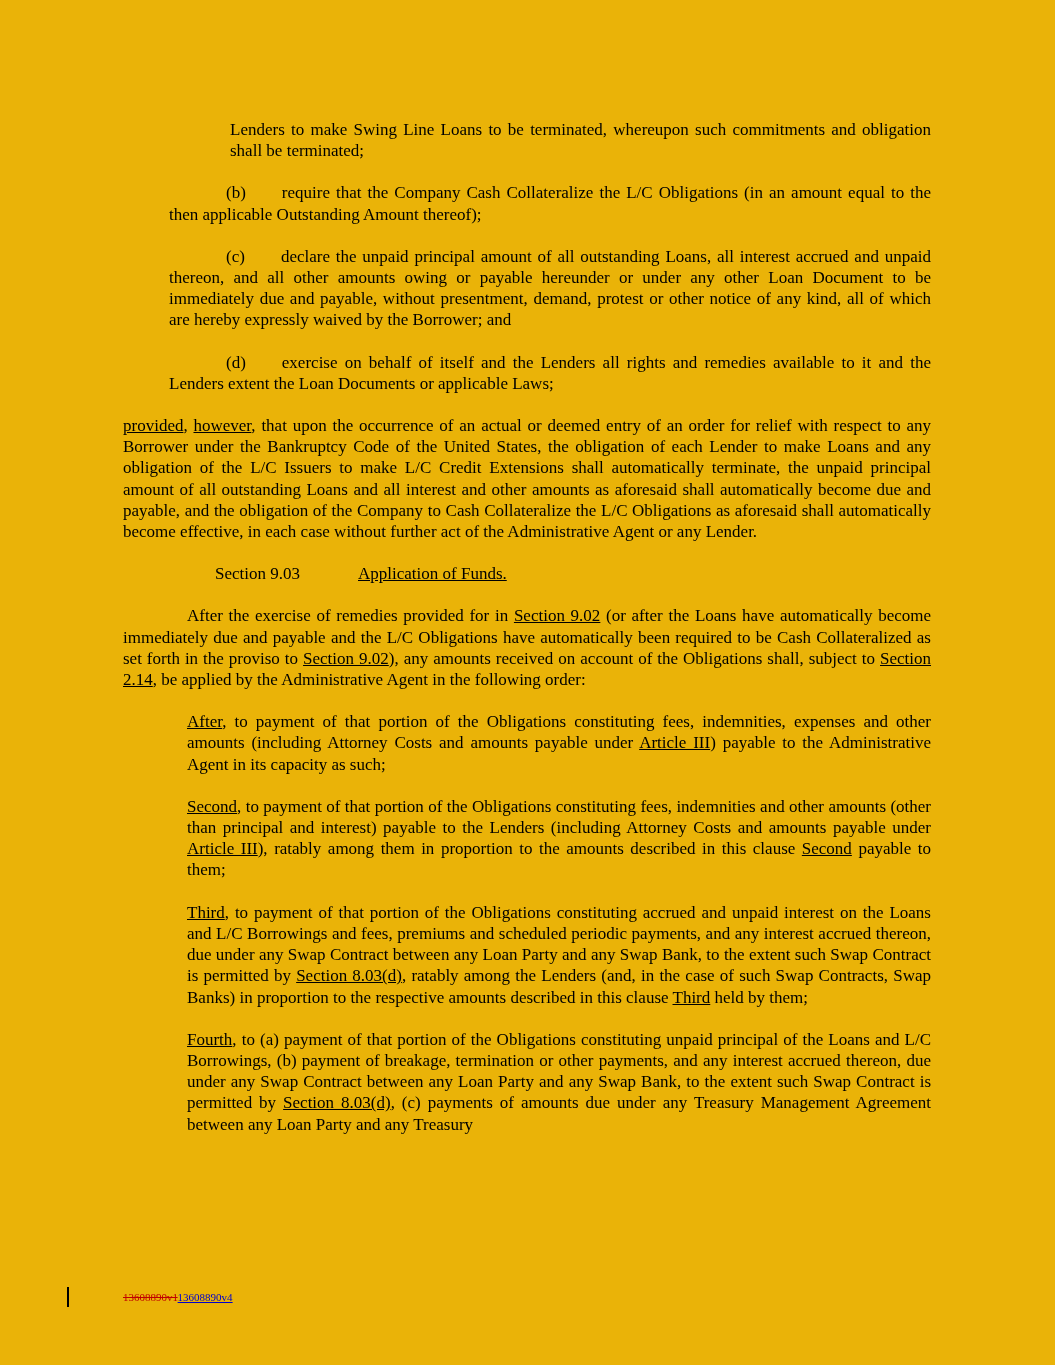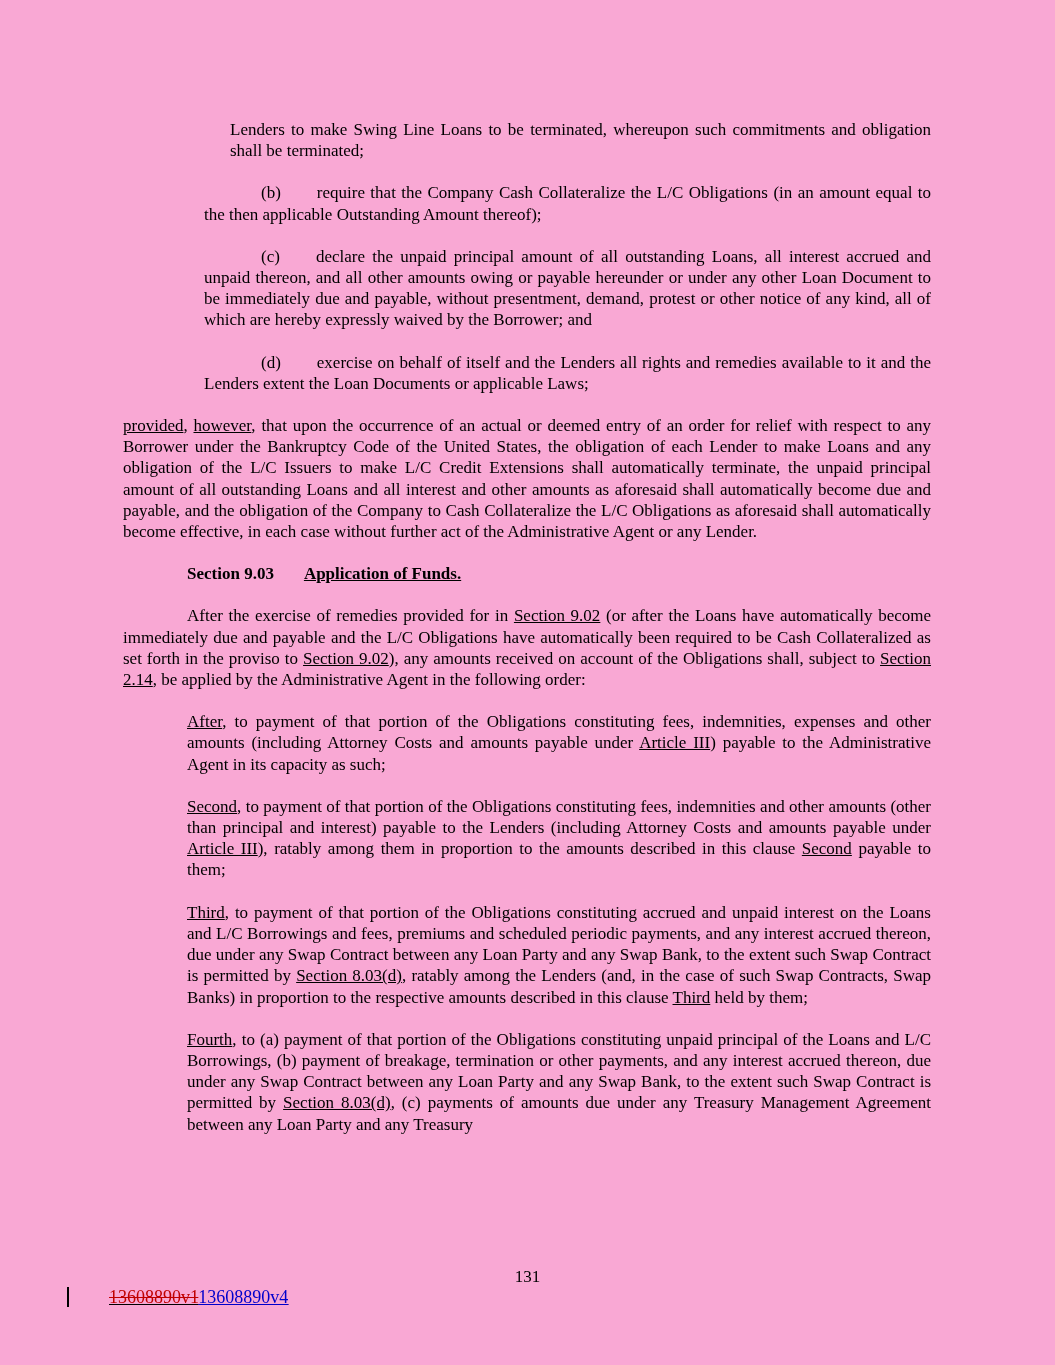--- a/index.html
+++ b/index.html
@@ -11,60 +11,59 @@
     width: 1055px;
     height: 1365px;
     position: relative;
     font-family: "Liberation Serif", serif;
     color: #000000;
     overflow: hidden;
   }
   .page {
     position: absolute;
     inset: 0;
-    background: #f9a8d4;
+    background: #eab308;
   }
   .content {
     position: absolute;
     left: 123px;
     top: 119px;
     width: 808px;
   }
   p.para {
     margin: 0 0 21px 0;
     font-size: 17px;
     line-height: 21.2px;
     text-align: justify;
   }
   p.para.hang   { margin-left: 107px; }
-  p.para.clause { margin-left: 81px; text-indent: 57px; }
+  p.para.clause { margin-left: 46px; text-indent: 57px; }
   p.para.flush  { }
   p.para.heading { margin-left: 64px; text-align: left; }
   p.para.body-indent { text-indent: 64px; }
   p.para.list   { margin-left: 64px; }
   .u { text-decoration: underline; }
-  .b { font-weight: bold; }
+  .b { font-weight: normal; margin-left: 28px; }
   .tab { display: inline-block; height: 1px; }
   .page-number {
     position: absolute;
     top: 1266px;
     left: 0;
     width: 100%;
     text-align: center;
     font-size: 17px;
     line-height: 21px;
   }
   .footer {
     position: absolute;
     top: 1288px;
-    left: 109px;
-    font-size: 18px;
+    left: 123px;
+    font-size: 11px;
     line-height: 19px;
     white-space: nowrap;
-    text-decoration: underline;
   }
   .change-bar {
     position: absolute;
     top: 1287px;
     left: 67px;
     width: 2px;
     height: 20px;
     background: #000000;
   }
   .ver-old {
@@ -88,19 +87,18 @@
       <p class="para clause"><span class="">(d)</span><span class="tab" style="width: 36px;"></span><span class="">exercise on behalf of itself and the Lenders all rights and remedies available to it and the Lenders extent the Loan Documents or applicable Laws;</span></p>
       <p class="para flush"><span class="u">provided</span><span class="">, </span><span class="u">however</span><span class="">, that upon the occurrence of an actual or deemed entry of an order for relief with respect to any Borrower under the Bankruptcy Code of the United States, the obligation of each Lender to make Loans and any obligation of the L/C Issuers to make L/C Credit Extensions shall automatically terminate, the unpaid principal amount of all outstanding Loans and all interest and other amounts as aforesaid shall automatically become due and payable, and the obligation of the Company to Cash Collateralize the L/C Obligations as aforesaid shall automatically become effective, in each case without further act of the Administrative Agent or any Lender.</span></p>
       <p class="para heading"><span class="b">Section 9.03</span><span class="tab" style="width: 30px;"></span><span class="u b">Application of Funds.</span></p>
       <p class="para flush body-indent"><span class="">After the exercise of remedies provided for in </span><span class="u">Section 9.02</span><span class=""> (or after the Loans have automatically become immediately due and payable and the L/C Obligations have automatically been required to be Cash Collateralized as set forth in the proviso to </span><span class="u">Section 9.02</span><span class="">), any amounts received on account of the Obligations shall, subject to </span><span class="u">Section 2.14</span><span class="">, be applied by the Administrative Agent in the following order:</span></p>
       <p class="para list"><span class="u">After</span><span class="">, to payment of that portion of the Obligations constituting fees, indemnities, expenses and other amounts (including Attorney Costs and amounts payable under </span><span class="u">Article III</span><span class="">) payable to the Administrative Agent in its capacity as such;</span></p>
       <p class="para list"><span class="u">Second</span><span class="">, to payment of that portion of the Obligations constituting fees, indemnities and other amounts (other than principal and interest) payable to the Lenders (including Attorney Costs and amounts payable under </span><span class="u">Article III</span><span class="">), ratably among them in proportion to the amounts described in this clause </span><span class="u">Second</span><span class=""> payable to them;</span></p>
       <p class="para list"><span class="u">Third</span><span class="">, to payment of that portion of the Obligations constituting accrued and unpaid interest on the Loans and L/C Borrowings and fees, premiums and scheduled periodic payments, and any interest accrued thereon, due under any Swap Contract between any Loan Party and any Swap Bank, to the extent such Swap Contract is permitted by </span><span class="u">Section 8.03(d)</span><span class="">, ratably among the Lenders (and, in the case of such Swap Contracts, Swap Banks) in proportion to the respective amounts described in this clause </span><span class="u">Third</span><span class=""> held by them;</span></p>
       <p class="para list"><span class="u">Fourth</span><span class="">, to (a) payment of that portion of the Obligations constituting unpaid principal of the Loans and L/C Borrowings, (b) payment of breakage, termination or other payments, and any interest accrued thereon, due under any Swap Contract between any Loan Party and any Swap Bank, to the extent such Swap Contract is permitted by </span><span class="u">Section 8.03(d)</span><span class="">, (c) payments of amounts due under any Treasury Management Agreement between any Loan Party and any Treasury</span></p>
     </div>
 
-  <div class="page-number">131</div>
 
   <div class="change-bar"></div>
 
   <div class="footer"><span class="ver-old">13608890v1</span><span class="ver-new">13608890v4</span></div>
 
 </div>
 
 </body></html>

